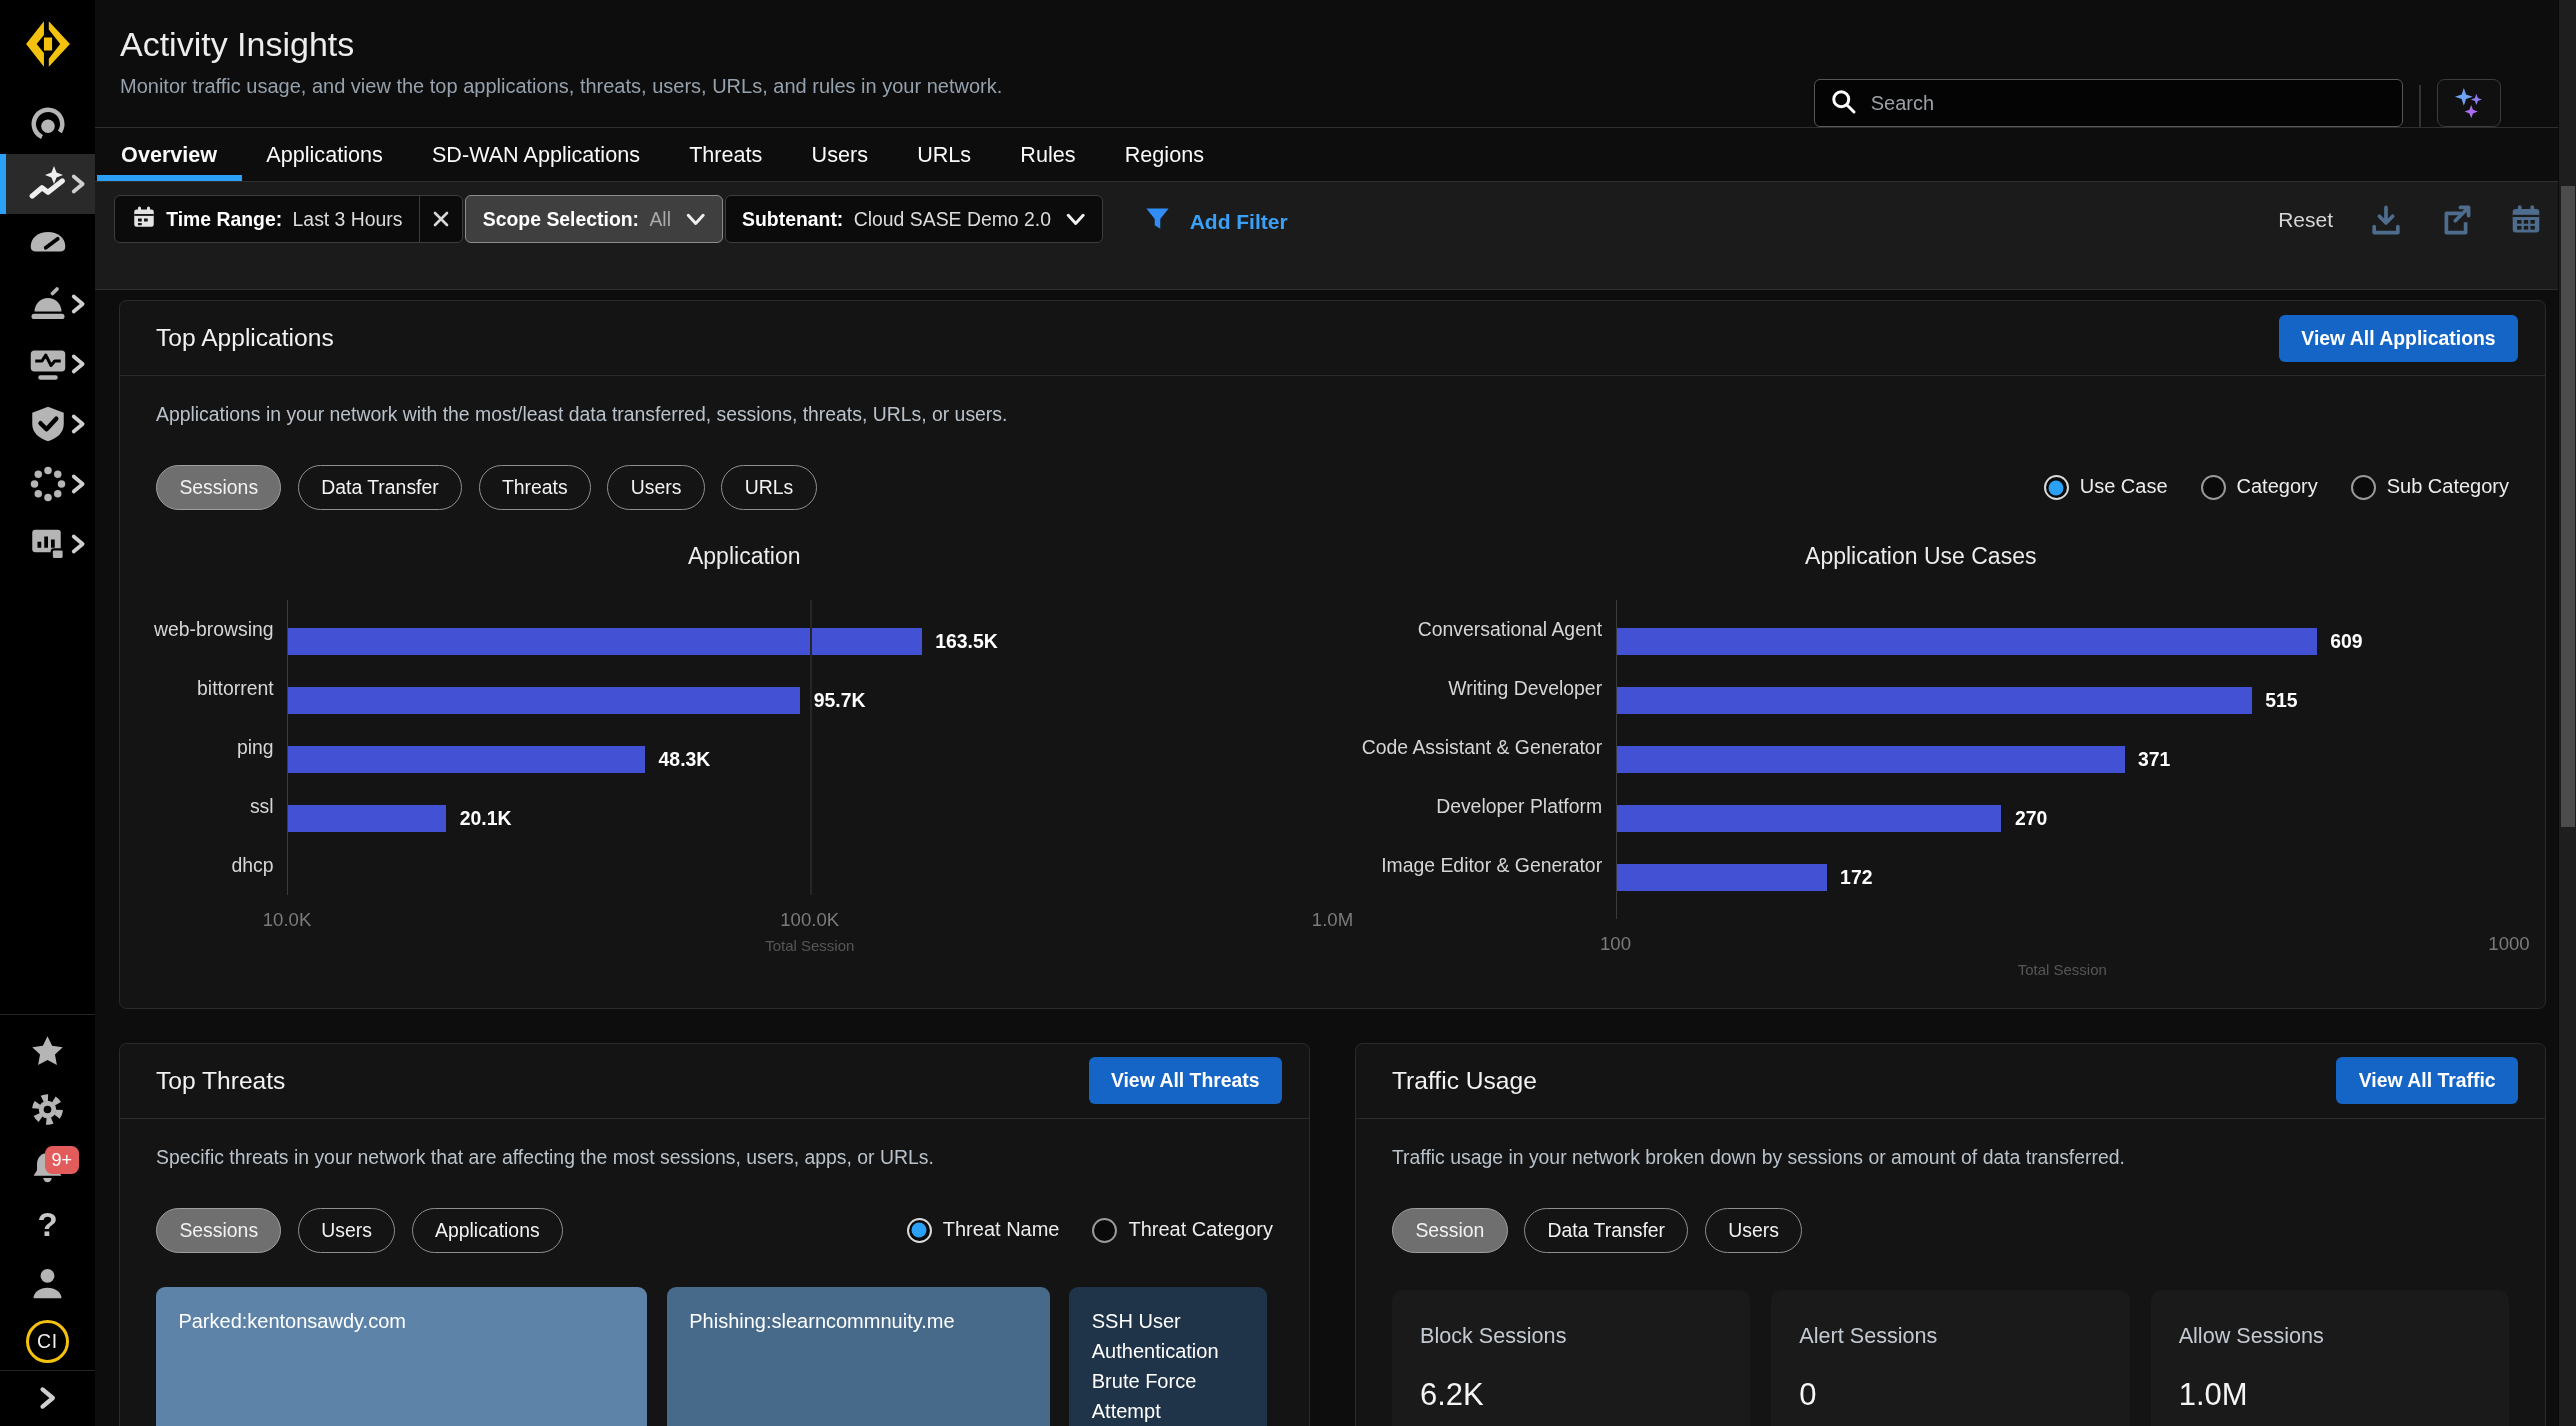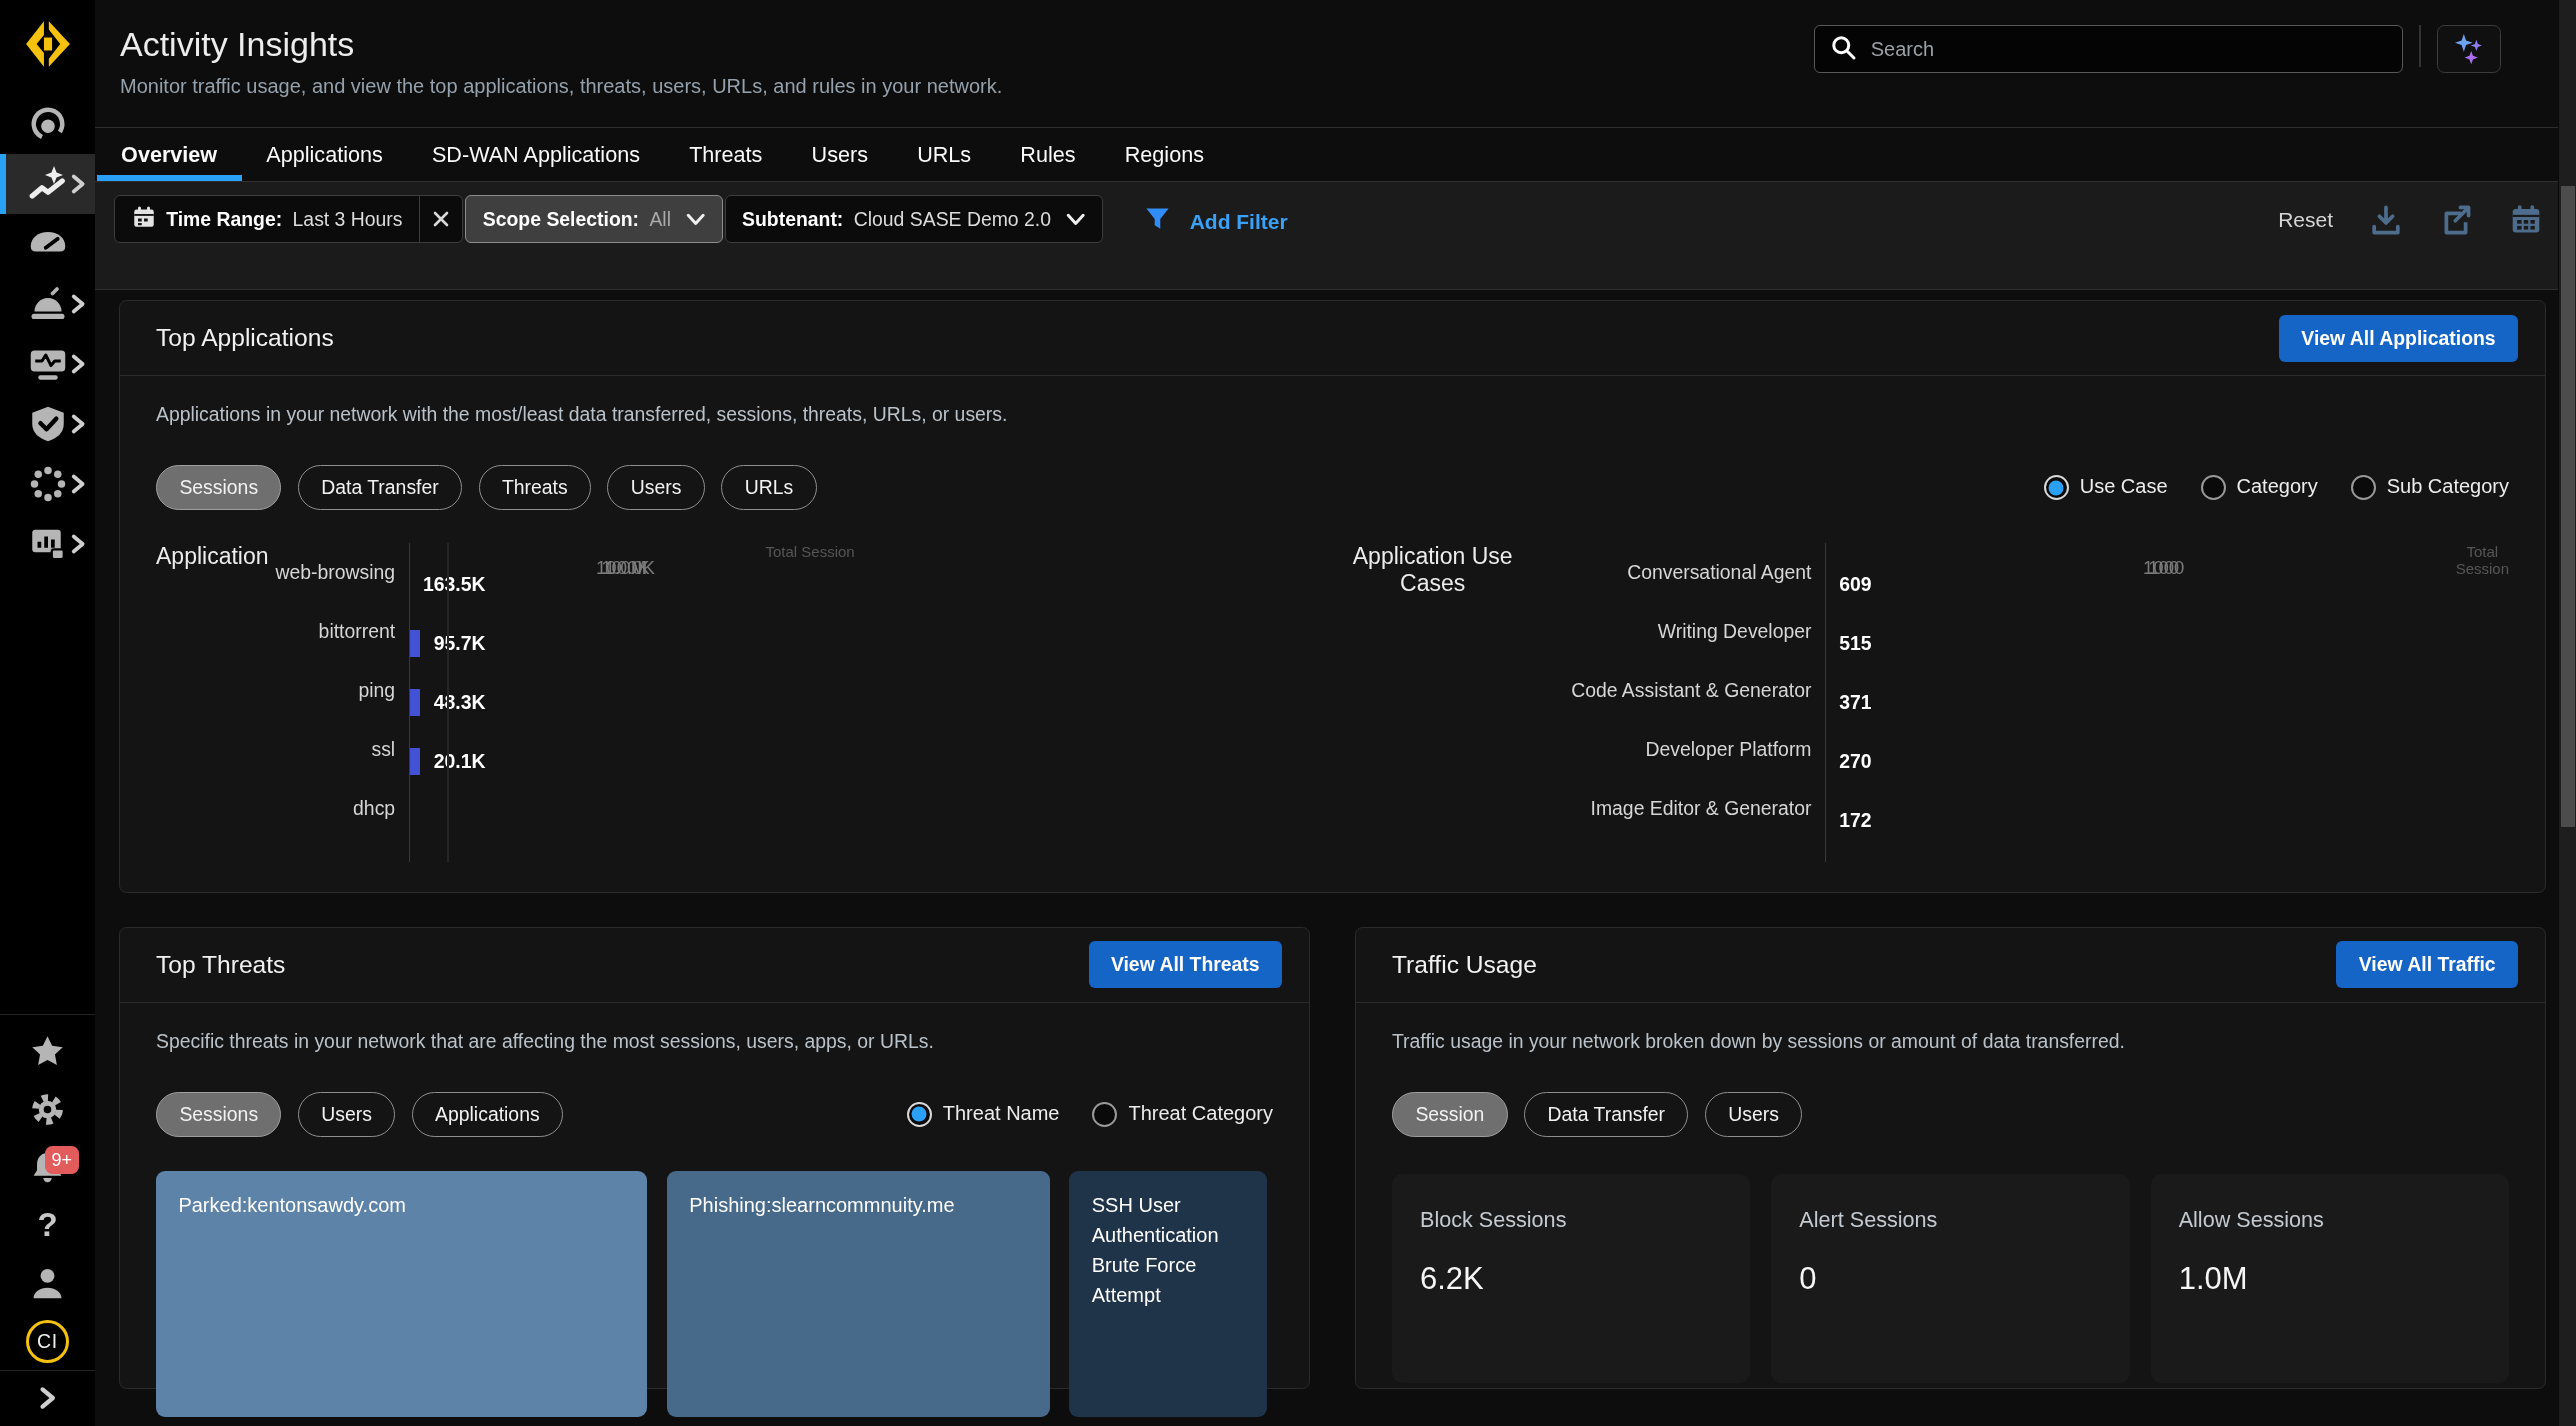--- a/index.html
+++ b/index.html
@@ -27,21 +27,21 @@
     padding:5.2px 6.7px;border-radius:7.5px;font-weight:500;}
   .avatar{width:43px;height:43px;border-radius:50%;border:3.7px solid var(--logo);display:flex;align-items:center;justify-content:center;
     font-size:19.4px;color:#eee;letter-spacing:0.7px;}
   .side-footer{width:100%;height:57px;border-top:1.5px solid #242424;display:flex;align-items:center;justify-content:center;color:#cfcfcf;cursor:pointer;}
 
   
   .main{flex:1;display:flex;flex-direction:column;min-width:0;background:#0d0d0d;}
   .page-header{height:127px;display:flex;justify-content:space-between;padding:13.4px 75px 0 25px;}
   .page-title{font-size:34px;font-weight:500;color:#ededed;margin:12px 0 10.4px;}
   .page-subtitle{font-size:20px;color:#95a1ac;}
-  .header-right{display:flex;align-items:flex-start;gap:16.4px;margin-top:12px;}
+  .header-right{display:flex;align-items:flex-end;gap:16.4px;margin-top:12px;}
   .search-box{width:589px;height:48px;background:#040404;border:1.5px solid #585858;border-radius:6px;
     display:flex;align-items:center;padding:0 15px;gap:12px;}
   .search-box input{flex:1;background:transparent;border:none;outline:none;color:#e8e8e8;font-size:20px;font-family:inherit;}
   .search-box input::placeholder{color:#9aa0a6;}
   .vdiv{width:1.5px;height:42px;background:#333;}
   .ai-btn{width:64px;height:48px;border:1.5px solid #3c3c3c;border-radius:7.5px;background:#101010;display:flex;align-items:center;justify-content:center;cursor:pointer;}
 
   .tabs{height:54px;border-top:1.5px solid #2e2e2e;display:flex;padding-left:1.5px;background:#0d0d0d;}
   .tab{height:100%;display:flex;align-items:center;padding:0 24.6px;font-size:21.6px;font-weight:500;color:#fafafa;position:relative;cursor:pointer;}
   .tab.active{font-weight:600;}
@@ -77,21 +77,21 @@
   .pill.active{background:#6f6f6f;border-color:#9f9f9f;}
   .radios{display:flex;gap:33px;align-items:center;}
   .radio{display:flex;gap:11px;font-size:20px;color:#ececec;cursor:pointer;}
   .radio-dot{width:25px;height:25px;border-radius:50%;border:2.2px solid #9a9a9a;background:#0a0a0a;position:relative;flex:none;}
   .radio-dot.selected{border-color:#d9d9d9;}
   .radio-dot.selected::after{content:"";position:absolute;left:50%;top:50%;width:15px;height:15px;border-radius:50%;
     background:var(--accent);transform:translate(-50%,-50%);}
 
   
   .charts-row{display:flex;margin-top:33px;}
-  .chart{flex:1;display:flex;flex-direction:row;min-width:0;gap:9px;}
+  .chart{flex:1;display:flex;flex-direction:column;min-width:0;}
   .chart-title{text-align:center;font-size:23px;color:#ececec;font-weight:500;margin-bottom:30px;}
   .chart-body{display:flex;}
   .cat-col{display:flex;flex-direction:column;flex:none;}
   .chart--apps .cat-col,.chart--apps .cat-spacer{width:131px;}
   .chart--uc .cat-col,.chart--uc .cat-spacer{width:283px;}
   .cat{height:59px;display:flex;align-items:center;justify-content:flex-end;padding-right:13.4px;font-size:19.4px;color:#d6d6d6;white-space:nowrap;}
   .plot{flex:1;position:relative;border-left:1.5px solid #3a3a3a;padding:12px 0;}
   .gridline{position:absolute;top:0;bottom:0;width:1.5px;background:#262626;}
   .bar-row{height:59px;display:flex;align-items:center;}
   .bar{height:27px;background:var(--bar);}

